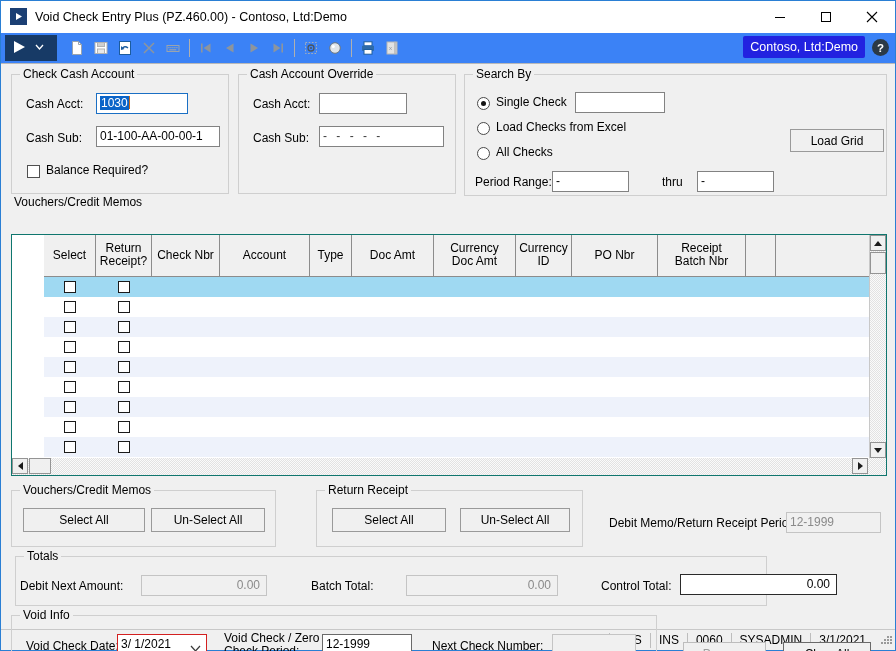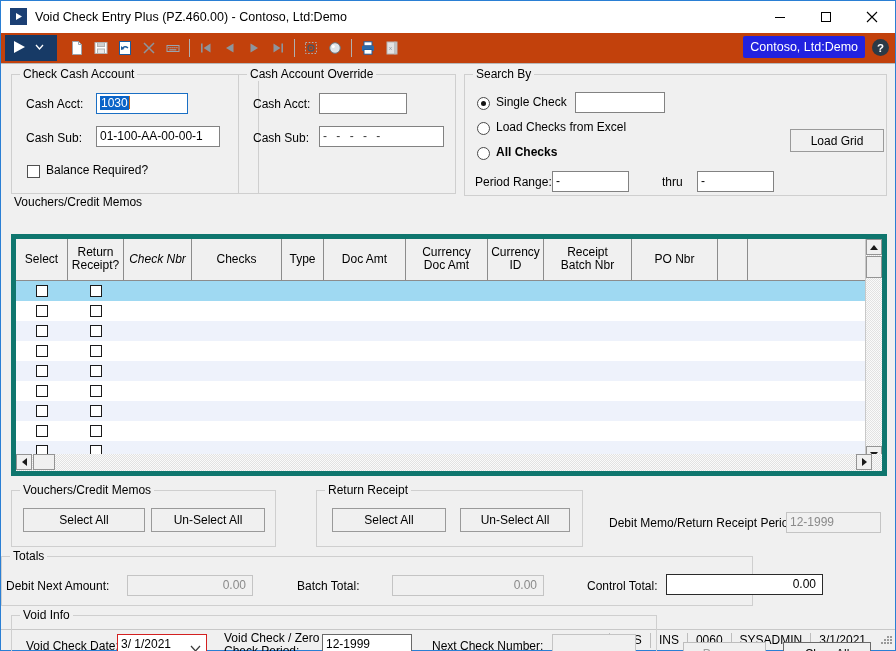--- a/index.html
+++ b/index.html
@@ -50,21 +50,21 @@
   .wbtn {
     width: 46px; height: 31px;
     display: flex; align-items: center; justify-content: center;
     background: #ffffff;
   }
   .wbtn svg { display:block; }
 
   
   .toolbar {
     height: 30px;
-    background: #c2410c;
+    background: #3b82f6;
     border-bottom: 1px solid #b9b9b9;
     display: flex;
     align-items: center;
     flex: 0 0 auto;
     position: relative;
   }
   .tb-main {
     width: 52px; height: 26px;
     margin-left: 4px;
     background: #173a66;
@@ -208,23 +208,24 @@
   }
   .combo-arrow2 {
     position: absolute;
     right: 5px; top: 5px;
   }
 
   
   .grid-wrap {
     position: absolute;
     box-sizing: border-box;
-    border: 5px solid #0f766e;
+    border: 1px solid #0f766e;
     background: #ffffff;
     overflow: hidden;
+    padding-left: 32px;
   }
   .grid-header {
     display: flex;
     height: 42px;
     background: #f0f0f0;
     box-sizing: border-box;
     border-bottom: 1px solid #8c8c8c;
   }
   .gh {
     box-sizing: border-box;
@@ -494,21 +495,21 @@
     <div class="help-btn">
       <svg width="19" height="19" viewBox="0 0 19 19">
           <circle cx="9.5" cy="9.5" r="8.5" fill="#2b3a46"></circle>
           <text x="9.5" y="13.6" font-size="11.5" fill="#ffffff" text-anchor="middle" font-family="sans-serif" font-weight="bold">?</text>
         </svg>
     </div>
   </div>
 
   <div class="content">
 
-    <div class="grp" style="left:10px; top:10px; width:248px; height:120px;padding-left:40px;">
+    <div class="grp" style="left:10px; top:10px; width:218px; height:120px;padding-left:40px;">
       <div class="grp-title">Check Cash Account</div>
 
       <div class="lbl" style="left:14px; top:22px;">Cash Acct:</div>
       <div class="fld focusblue" style="left:84px; top:18px; width:92px;"><span class="sel-text">1030</span><span class="caret"></span></div>
 
       <div class="lbl" style="left:14px; top:56px;">Cash Sub:</div>
       <div class="fld" style="left:84px; top:51px; width:124px;">01-100-AA-00-00-1</div>
 
       <div class="cb" style="left:15px; top:90px;"></div>
       <div class="lbl" style="left:34px; top:88px;">Balance Required?</div>
@@ -528,58 +529,58 @@
       <div class="grp-title">Search By</div>
 
       <div class="radio on" style="left:12px; top:22px;"></div>
       <div class="lbl" style="left:31px; top:20px;">Single Check</div>
       <div class="fld" style="left:110px; top:17px; width:90px;"></div>
 
       <div class="radio" style="left:12px; top:47px;"></div>
       <div class="lbl" style="left:31px; top:45px;">Load Checks from Excel</div>
 
       <div class="radio" style="left:12px; top:72px;"></div>
-      <div class="lbl" style="left:31px; top:70px;font-weight:bold;">All Checks</div>
+      <div class="lbl" style="left:31px; top:70px;">All Checks</div>
 
       <div class="btn" style="left:325px; top:54px; width:94px; height:23px;">Load Grid</div>
 
       <div class="lbl" style="left:10px; top:100px;">Period  Range:</div>
       <div class="fld" style="left:87px; top:96px; width:77px;">-</div>
       <div class="lbl" style="left:197px; top:100px;">thru</div>
       <div class="fld" style="left:232px; top:96px; width:77px;">-</div>
     </div>
 
     <div class="grp" style="left:10px; top:139px; width:876px; height:275px; border:none;">
       <div class="grp-title" style="left:0px;">Vouchers/Credit Memos</div>
     </div>
 
     <div class="grid-wrap" style="left:10px; top:170px; width:876px; height:242px;">
       <div class="grid-header" id="grid-header">
           <div class="gh" style="width: 52px;">
             <span>Select</span>
           </div>
           <div class="gh" style="width: 56px; display: block; padding-top: 7px; text-align: center;"><span>Return</span><br><span>Receipt?</span></div>
-          <div class="gh" style="width: 68px; font-style: italic;">
+          <div class="gh" style="width: 68px;">
             <span>Check Nbr</span>
           </div>
           <div class="gh" style="width: 90px;">
-            <span>Checks</span>
+            <span>Account</span>
           </div>
           <div class="gh" style="width: 42px;">
             <span>Type</span>
           </div>
           <div class="gh" style="width: 82px;">
             <span>Doc Amt</span>
           </div>
           <div class="gh" style="width: 82px; display: block; padding-top: 7px; text-align: center;"><span>Currency</span><br><span>Doc Amt</span></div>
           <div class="gh" style="width: 56px; display: block; padding-top: 7px; text-align: center;"><span>Currency</span><br><span>ID</span></div>
-          <div class="gh" style="width: 88px; display: block; padding-top: 7px; text-align: center;"><span>Receipt</span><br><span>Batch Nbr</span></div>
           <div class="gh" style="width: 86px;">
             <span>PO Nbr</span>
           </div>
+          <div class="gh" style="width: 88px; display: block; padding-top: 7px; text-align: center;"><span>Receipt</span><br><span>Batch Nbr</span></div>
           <div class="gh" style="width: 30px;">
             <span></span>
           </div>
         </div>
       <div class="grid-rows" id="grid-rows">
           <div class="grow sel">
             <div class="gcell" style="width: 52px;">
               <div class="gcb"></div>
             </div>
             <div class="gcell" style="width: 56px;">
@@ -801,21 +802,21 @@
 
     <div class="grp" style="left:315px; top:426px; width:267px; height:57px;">
       <div class="grp-title">Return Receipt</div>
       <div class="btn" style="left:15px; top:17px; width:114px;">Select All</div>
       <div class="btn" style="left:143px; top:17px; width:110px;">Un-Select All</div>
     </div>
 
     <div class="lbl" style="left:608px; top:452px;">Debit Memo/Return Receipt Period:</div>
     <div class="fld disabled" style="left:785px; top:448px; width:95px;">12-1999</div>
 
-    <div class="grp" style="left:0; top:492px; width:752px; height:50px;">
+    <div class="grp" style="left:14px; top:492px; width:752px; height:50px;">
       <div class="grp-title">Totals</div>
 
       <div class="lbl" style="left:4px; top:22px;">Debit Next Amount:</div>
       <div class="fld disabled num" style="left:125px; top:18px; width:126px;">0.00</div>
 
       <div class="lbl" style="left:295px; top:22px;">Batch Total:</div>
       <div class="fld disabled num" style="left:390px; top:18px; width:152px;">0.00</div>
 
       <div class="lbl" style="left:585px; top:22px;">Control Total:</div>
       <div class="fld num" style="left:664px; top:17px; width:157px; border-color:#2a2a2a;">0.00</div>

